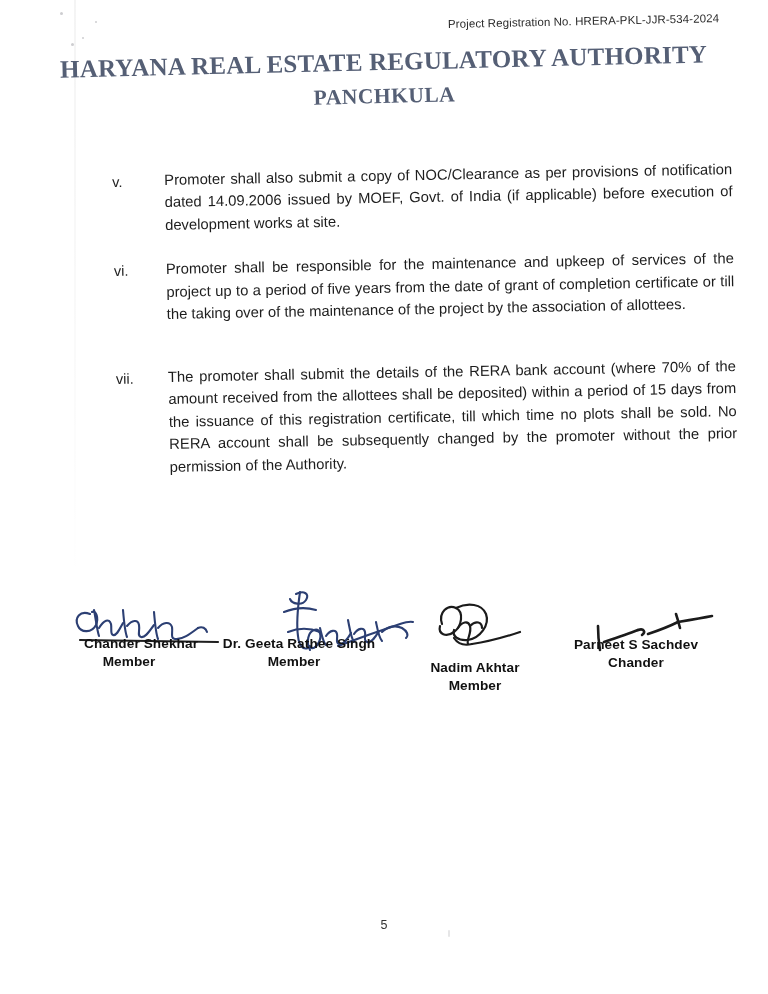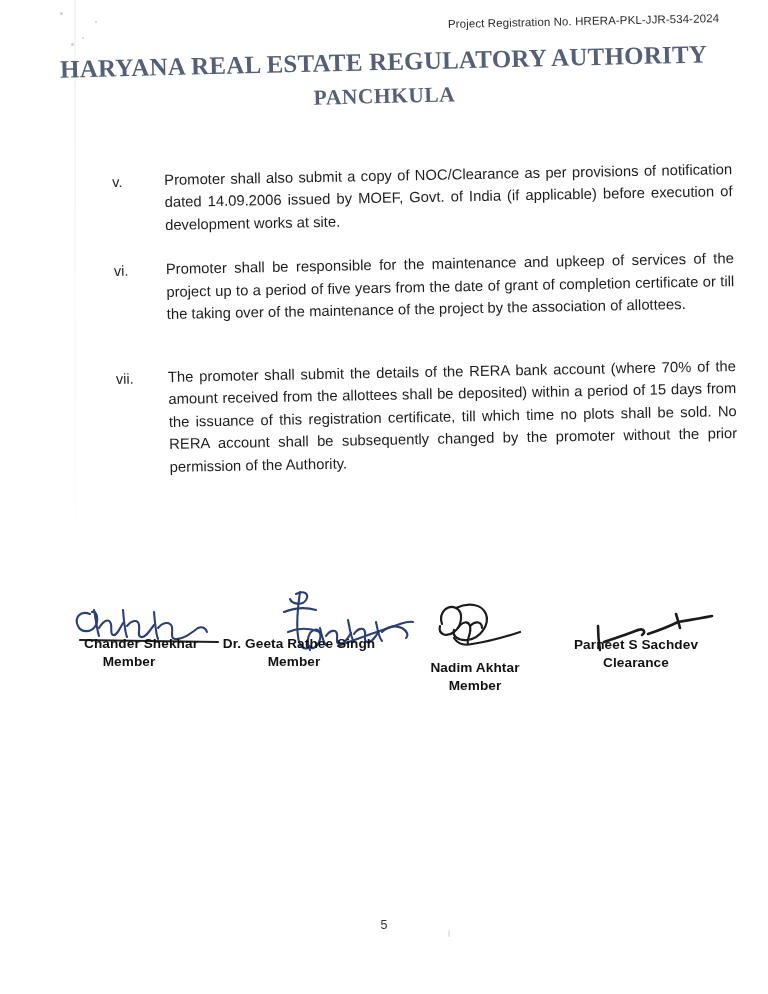--- a/index.html
+++ b/index.html
@@ -272,20 +272,20 @@
         <path d="M14 36 C26 32, 38 28, 48 24"></path>
         <path d="M48 24 C54 22, 56 26, 52 29"></path>
         <path d="M58 28 C70 24, 80 20, 88 16"></path>
         <path d="M86 8 C88 14, 89 18, 90 22"></path>
         <path d="M88 16 C100 14, 112 12, 122 10"></path>
       </g>
     </svg>
 
     <div class="sig-block blk-4">
       <div class="sig-name">Parneet S Sachdev</div>
-      <div class="sig-role">Clearance</div>
+      <div class="sig-role">Chander</div>
     </div>
 
   </div>
 
   <div class="page-no">5</div>
 
 </div>
 
 </body></html>

